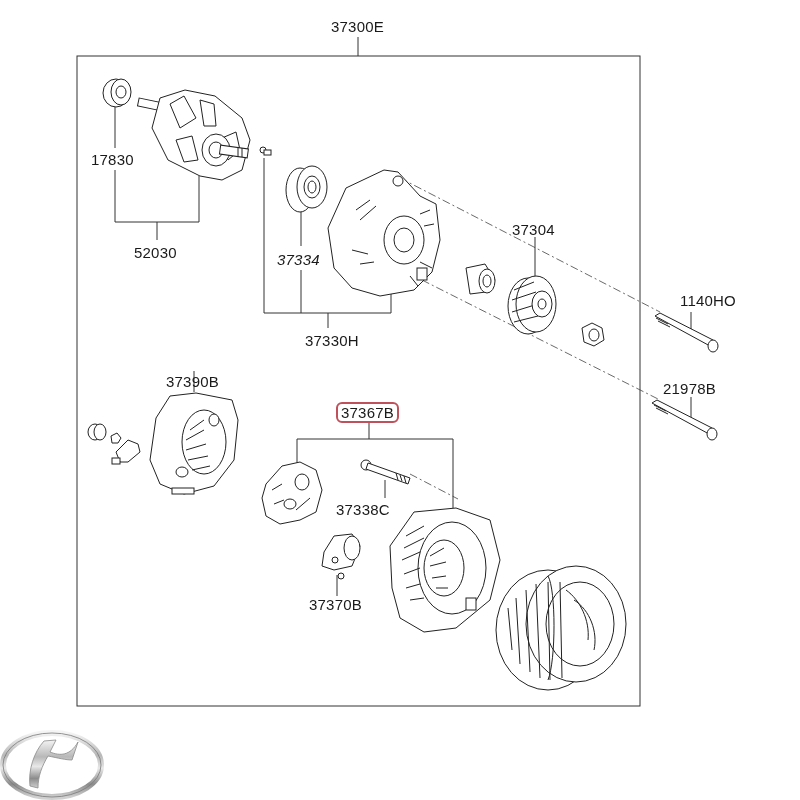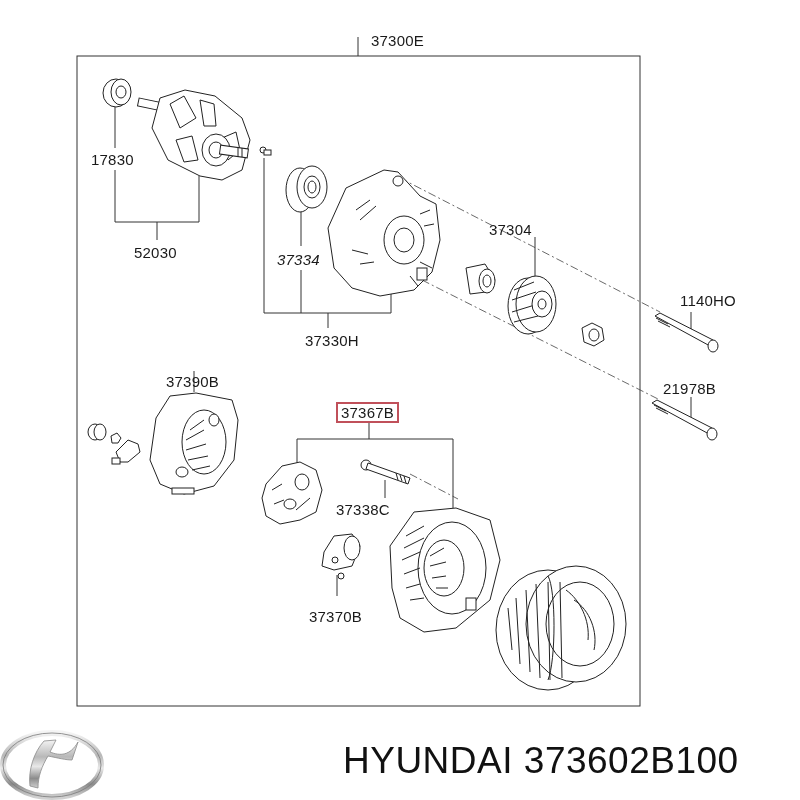--- a/index.html
+++ b/index.html
@@ -201,30 +201,26 @@
       </g>
     </g>
 
     <g>
       <ellipse cx="52" cy="765" rx="49" ry="32" fill="none" stroke="url(#chrome)" stroke-width="6"></ellipse>
       <ellipse cx="52" cy="765" rx="49" ry="32" fill="none" stroke="#7a7a7a" stroke-width="0.8"></ellipse>
       <path d="M44,741 C34,752 28,770 30,786 L38,788 C38,776 42,766 48,756 C58,758 66,760 72,760 L78,742 C70,756 60,756 50,752 C52,748 54,744 56,740 Z" fill="url(#chrome)" stroke="#8a8a8a" stroke-width="0.8"></path>
     </g>
   </svg>
 
-  <span class="lbl" style="left:331px;top:33px;margin-left:40px;">37300E</span>
+  <span class="lbl" style="left:331px;top:19px;">37300E</span>
   <span class="lbl" style="left:91px;top:152px;">17830</span>
   <span class="lbl" style="left:134px;top:245px;">52030</span>
   <span class="lbl" style="left:277px;top:252px;font-style:italic;">37334</span>
   <span class="lbl" style="left:305px;top:333px;">37330H</span>
-  <span class="lbl" style="left:489px;top:222px;">37304</span>
+  <span class="lbl" style="left:512px;top:222px;">37304</span>
   <span class="lbl" style="left:680px;top:293px;">1140HO</span>
   <span class="lbl" style="left:663px;top:381px;">21978B</span>
   <span class="lbl" style="left:166px;top:374px;">37390B</span>
-  <span class="lbl highlight" style="left:336px;top:402px;">37367B</span>
+  <span class="lbl highlight" style="left:336px;top:402px;border-radius:6px;">37367B</span>
   <span class="lbl" style="left:336px;top:502px;">37338C</span>
-  <span class="lbl" style="left:309px;top:597px;margin-top:12px;">37370B</span>
-
-  <div class="footer-text">
-    <span>HYUNDAI</span>
-    <span>373602B100</span>
-  </div>
+  <span class="lbl" style="left:309px;top:597px;">37370B</span>
+
 </div>
 
 </body></html>

